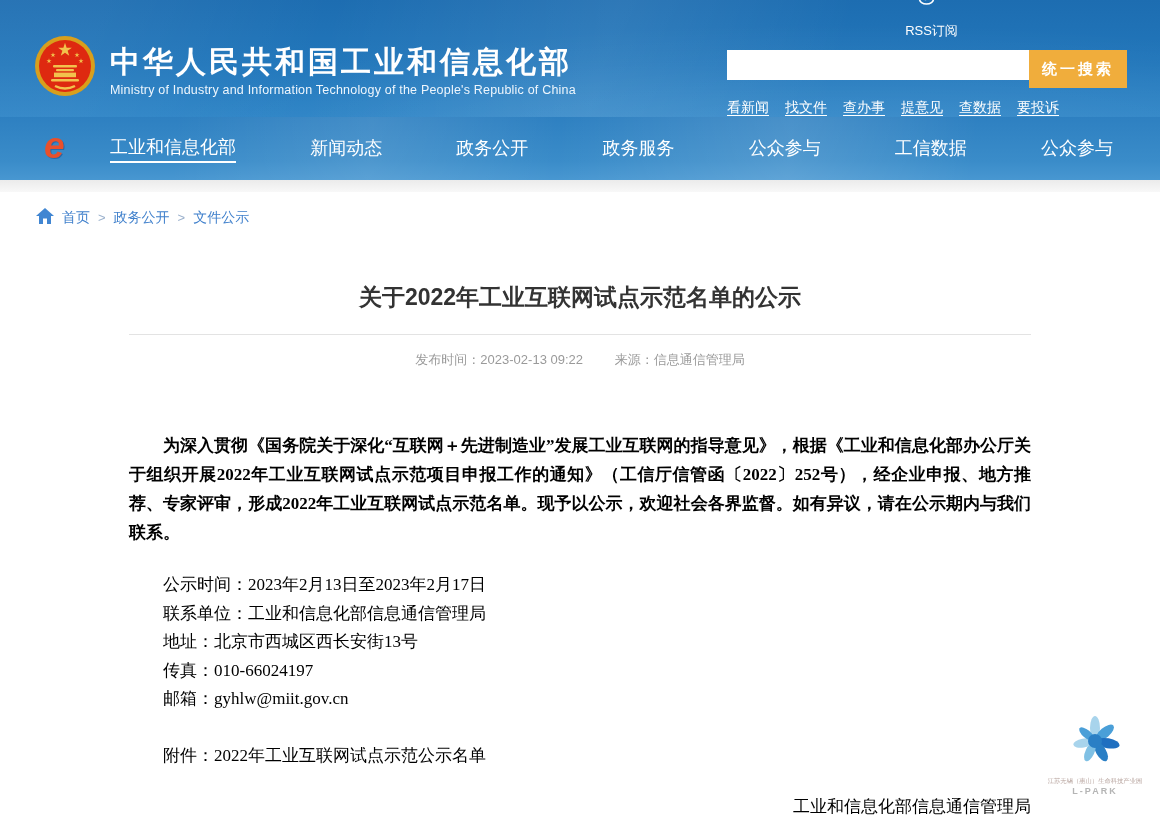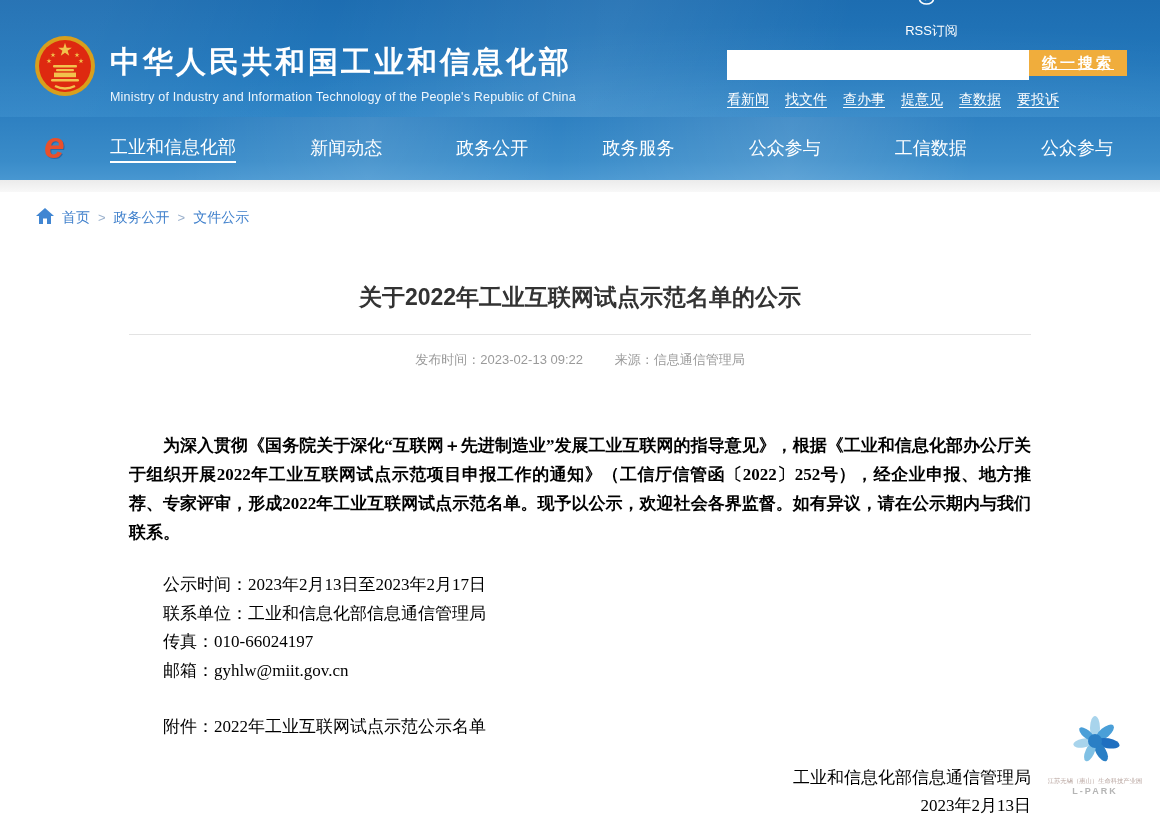--- a/index.html
+++ b/index.html
@@ -10,31 +10,31 @@
   
   .header { position:relative; height:117px;
     background:
       radial-gradient(ellipse at 72% 130%, rgba(255,255,255,.10), transparent 60%),
       linear-gradient(105deg, rgba(255,255,255,.05) 8%, transparent 28%, rgba(255,255,255,.08) 52%, transparent 72%),
       linear-gradient(180deg,#1d6db1 0%, #2277bb 55%, #2d84c6 100%);
   }
   .emblem { position:absolute; left:33px; top:34px; }
   .site-titles { position:absolute; left:110px; top:42px; cursor:pointer; }
   .site-title { color:#fff; font-size:30px; font-weight:bold; letter-spacing:3px; }
-  .site-subtitle { color:#eef6fd; font-size:12.5px; margin-top:7px; letter-spacing:.2px; }
+  .site-subtitle { color:#eef6fd; font-size:12.5px; letter-spacing:.2px; }
 
   .head-right { position:absolute; right:27px; top:10px; width:406px; }
   .icon-row { display:flex; justify-content:flex-end; align-items:center; gap:15px; height:30px;flex-direction:column; }
   .icon-row svg { display:block; }
   .icon-link { cursor:pointer; }
   .rss { color:#fff; font-size:13px; margin-left:3px; cursor:pointer; }
   .search-row { margin-top:10px; display:flex; }
   .search-input { width:302px; height:30px; border:none; outline:none; padding:0 8px; font-size:14px; }
-  .search-btn { width:98px; height:26px; border:none; background:#f0ad3c; color:#fff;
-                font-size:15px; font-weight:bold; letter-spacing:3px; cursor:pointer;text-decoration:underline; }
+  .search-btn { width:98px; height:38px; border:none; background:#f0ad3c; color:#fff;
+                font-size:15px; font-weight:bold; letter-spacing:3px; cursor:pointer; }
   .quick-row { margin-top:11px; display:flex; gap:16px; }
   .qlink { color:#fff; font-size:14px; text-decoration:underline; text-underline-offset:3px; cursor:pointer; }
 
   
   .nav { position:relative; height:63px;
     background:
       linear-gradient(95deg, transparent 15%, rgba(255,255,255,.10) 32%, transparent 48%, rgba(255,255,255,.13) 68%, transparent 84%),
       linear-gradient(180deg,#2e80c1 0%, #3a8cc9 70%, #4897d1 100%);
   }
   .e-logo { position:absolute; left:44px; top:8px; font-size:37px; font-weight:bold; font-style:italic;
@@ -201,20 +201,21 @@
   <div class="meta">
     <span>发布时间：2023-02-13 09:22</span>
     <span>来源：信息通信管理局</span>
   </div>
 
   <p class="para serif">为深入贯彻《国务院关于深化“互联网＋先进制造业”发展工业互联网的指导意见》，根据《工业和信息化部办公厅关于组织开展2022年工业互联网试点示范项目申报工作的通知》（工信厅信管函〔2022〕252号），经企业申报、地方推荐、专家评审，形成2022年工业互联网试点示范名单。现予以公示，欢迎社会各界监督。如有异议，请在公示期内与我们联系。</p>
 
   <div class="details serif">
     <div>公示时间：2023年2月13日至2023年2月17日</div>
     <div>联系单位：工业和信息化部信息通信管理局</div>
+    <div>地址：北京市西城区西长安街13号</div>
     <div>传真：010-66024197</div>
     <div>邮箱：gyhlw@miit.gov.cn</div>
   </div>
 
   <div class="attach serif">附件：2022年工业互联网试点示范公示名单</div>
 
   <div class="signature serif">
     <div>工业和信息化部信息通信管理局</div>
     <div>2023年2月13日</div>
   </div>

